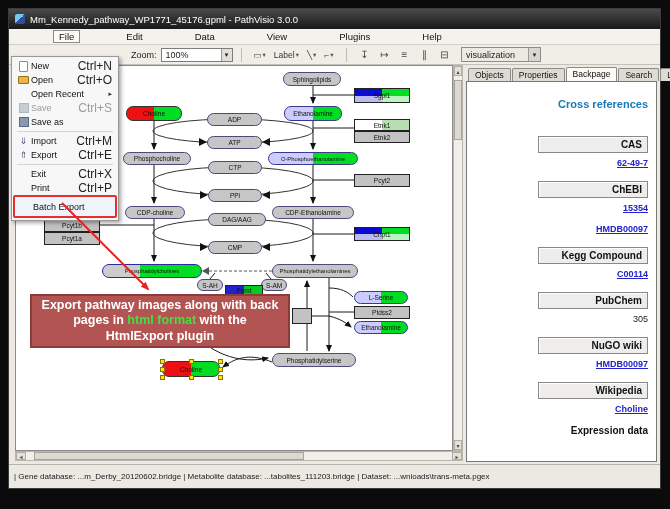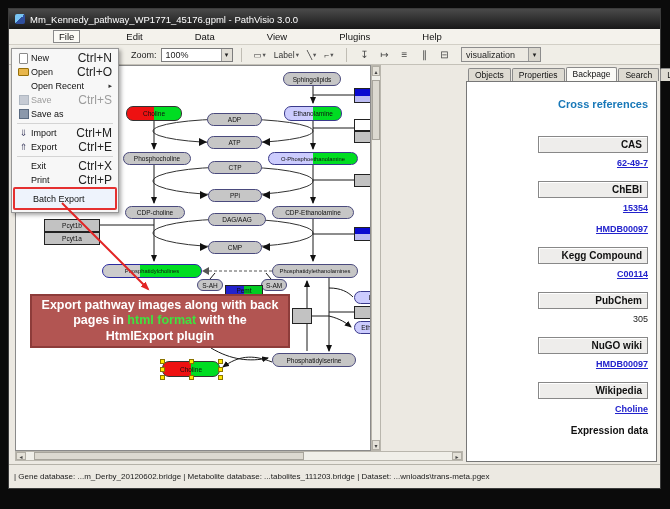--- a/index.html
+++ b/index.html
@@ -36,21 +36,21 @@
              font-size:10px; color:#444; margin:0 2px; }
   .vis-combo { position:absolute; left:452px; top:2px; width:80px; height:15px; display:flex;
                border:1px solid #8c8c8c; background:#ece9e2; font-size:9px; align-items:center; }
   .vis-combo .val { flex:1; padding-left:4px; }
   .vis-combo .dd { width:12px; height:100%; background:#d9d6cd; border-left:1px solid #9a9a9a;
                    font-size:7px; display:flex; align-items:center; justify-content:center; }
 
   
   .main { flex:1; display:flex; min-height:0; }
   .canvas-col { display:flex; flex-direction:column; padding-left:6px; padding-top:0; }
-  .canvas { position:relative; width:356px; height:386px; background:#fff; border:1px solid #8a8a8a; overflow:hidden; }
+  .canvas { position:relative; width:438px; height:386px; background:#fff; border:1px solid #8a8a8a; overflow:hidden; }
   .edges { position:absolute; left:0; top:0; z-index:1; }
 
   .node { position:absolute; z-index:2; display:flex; align-items:center; justify-content:center; overflow:visible; }
   .node span { font-size:6.5px; color:#101010; white-space:nowrap; }
   .node span.tiny { font-size:5.8px; }
   .pill-gray      { background:#c6c6c6; border:1px solid #4a4a7d; border-radius:7px; }
   .pill-redgreen  { background:linear-gradient(to right,#ee1111 50%,#00dd22 50%); border:1px solid #333; border-radius:7px; }
   .pill-lavgreen  { background:linear-gradient(to right,#ccccfe 50%,#00dd22 50%); border:1px solid #3a3a8c; border-radius:7px; }
   .pill-graygreen { background:linear-gradient(to right,#cccccc 38%,#00dd22 38%); border:1px solid #2a2aa0; border-radius:7px; }
   .box-gray       { background:#c2c2c2; border:1px solid #222; }
@@ -91,21 +91,21 @@
   .xref-value { margin:5px 0 0 2px; font-size:9px; }
   .xref-value a { color:#2222cc; font-weight:bold; text-decoration:underline; }
   .xref-plain { color:#222; }
   .panel-footer { font-weight:bold; font-size:10px; color:#111; margin-top:4px; }
 
   
   .statusbar { height:24px; background:#ece9e2; border-top:1px solid #b5b2a9; display:flex; align-items:center;
                padding-left:5px; font-size:8px; color:#1a1a1a; flex:0 0 auto; white-space:nowrap; overflow:hidden; }
 
   
-  .file-menu { position:absolute; left:11px; top:48px; width:108px; z-index:50; background:#f7f7f7;
+  .file-menu { position:absolute; left:11px; top:56px; width:108px; z-index:50; background:#f7f7f7;
                border:1px solid #979797; box-shadow:2px 2px 4px rgba(0,0,0,0.35); padding:2px 1px; }
   .fm-item { display:flex; align-items:center; height:14px; padding:0 3px; position:relative; }
   .fm-icon { width:15px; height:12px; display:flex; align-items:center; justify-content:center; flex:0 0 auto; }
   .fm-label { font-size:9px; color:#111; flex:1; white-space:nowrap; }
   .fm-short { font-size:12px; color:#222; padding-right:2px; }
   .fm-item.disabled .fm-label, .fm-item.disabled .fm-short { color:#9c9c9c; }
   .fm-sep { height:1px; background:#d4d4d4; margin:2px 4px; }
   .fm-item.batch { border:2px solid #e53030; border-radius:2px; background:#eef3fc; height:23px; }
   .fm-sub { font-size:7px; color:#333; }
   .ic-new { width:9px; height:11px; background:#fff; border:1px solid #8a8a8a; border-radius:1px; }

